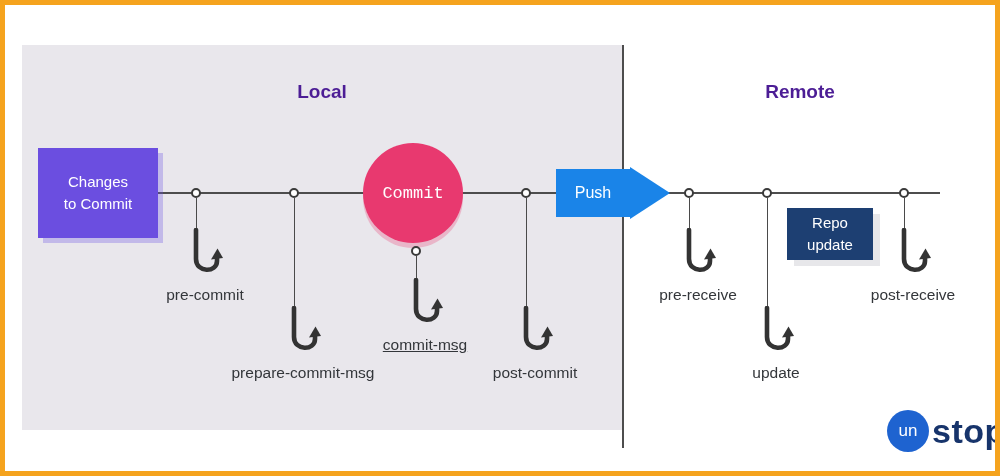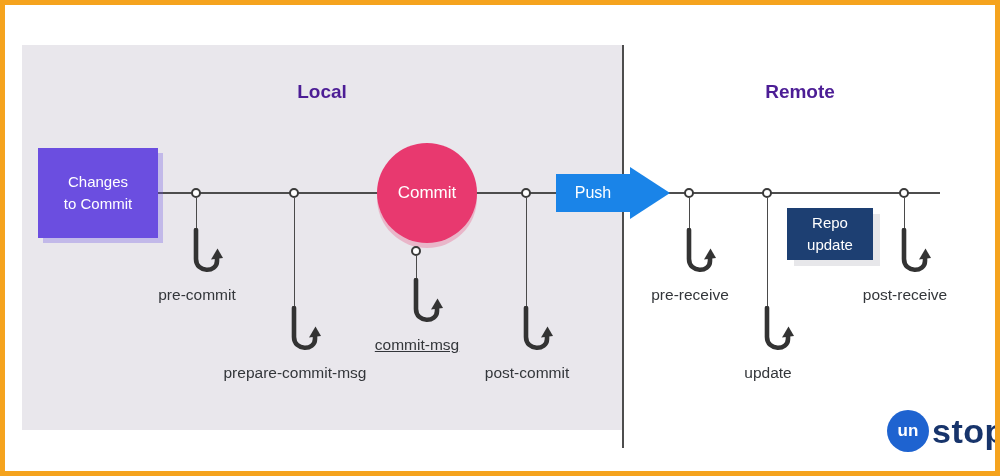--- a/index.html
+++ b/index.html
@@ -61,43 +61,44 @@
     padding: 0 26px;
     box-sizing: content-box;
     padding: 0;
     z-index: 2;
     box-shadow: 5px 5px 0 rgba(107,78,224,0.30);
   }
   .changes-box .inner { width: 70px; }
 
   .commit-circle {
     position: absolute;
-    left: 372px; top: 138px;
+    left: 358px; top: 138px;
     width: 100px; height: 100px;
     border-radius: 50%;
     background: var(--commit-circle, #E8396F);
     color: #ffffff;
     font-size: 17px;
     display: flex; align-items: center; justify-content: center;
     z-index: 2;
     box-shadow: 0 5px 0 rgba(232,57,111,0.28);
+    font-family: Liberation Mono, monospace;
   }
 
   .push-arrow {
     position: absolute;
     left: 551px; top: 162px;
     height: 52px;
     display: flex; align-items: center;
     z-index: 3;
   }
   .push-label {
     background: var(--push-arrow, #1A84E8);
     color: #ffffff;
     font-size: 16px;
-    width: 74px; height: 38px;
+    width: 74px; height: 48px;
     display: flex; align-items: center; justify-content: center;
   }
   .push-head {
     width: 0; height: 0;
     border-top: 26px solid transparent;
     border-bottom: 26px solid transparent;
     border-left: 40px solid var(--push-arrow, #1A84E8);
   }
 
   .repo-box {
@@ -137,21 +138,21 @@
     left: 98.5px; top: 10px;
     width: 1.5px;
     background: #4a4a4a;
   }
   .hook .glyph {
     position: absolute;
     left: 93px;
   }
   .hook .hook-label {
     position: absolute;
-    left: 0;
+    left: 8px;
     width: 200px;
     text-align: center;
     font-size: 15.5px;
     color: #33363a;
     white-space: nowrap;
   }
   .hook.short .drop  { height: 32px; }
   .hook.short .glyph { top: 40px; }
   .hook.short .hook-label { top: 98px; }
   .hook.long  .drop  { height: 110px; }
@@ -176,21 +177,21 @@
     display: flex; align-items: center;
     gap: 3px;
     z-index: 2;
   }
   .logo-circle {
     width: 42px; height: 42px;
     border-radius: 50%;
     background: var(--logo-blue, #1E63D0);
     color: #ffffff;
     font-size: 17px;
-    font-weight: bold;
+    font-weight: normal;
     display: flex; align-items: center; justify-content: center;
   }
   .logo-text {
     font-size: 34px;
     font-weight: bold;
     color: var(--logo-navy, #17346B);
     letter-spacing: 0.5px;
   }
 </style>
 </head>

